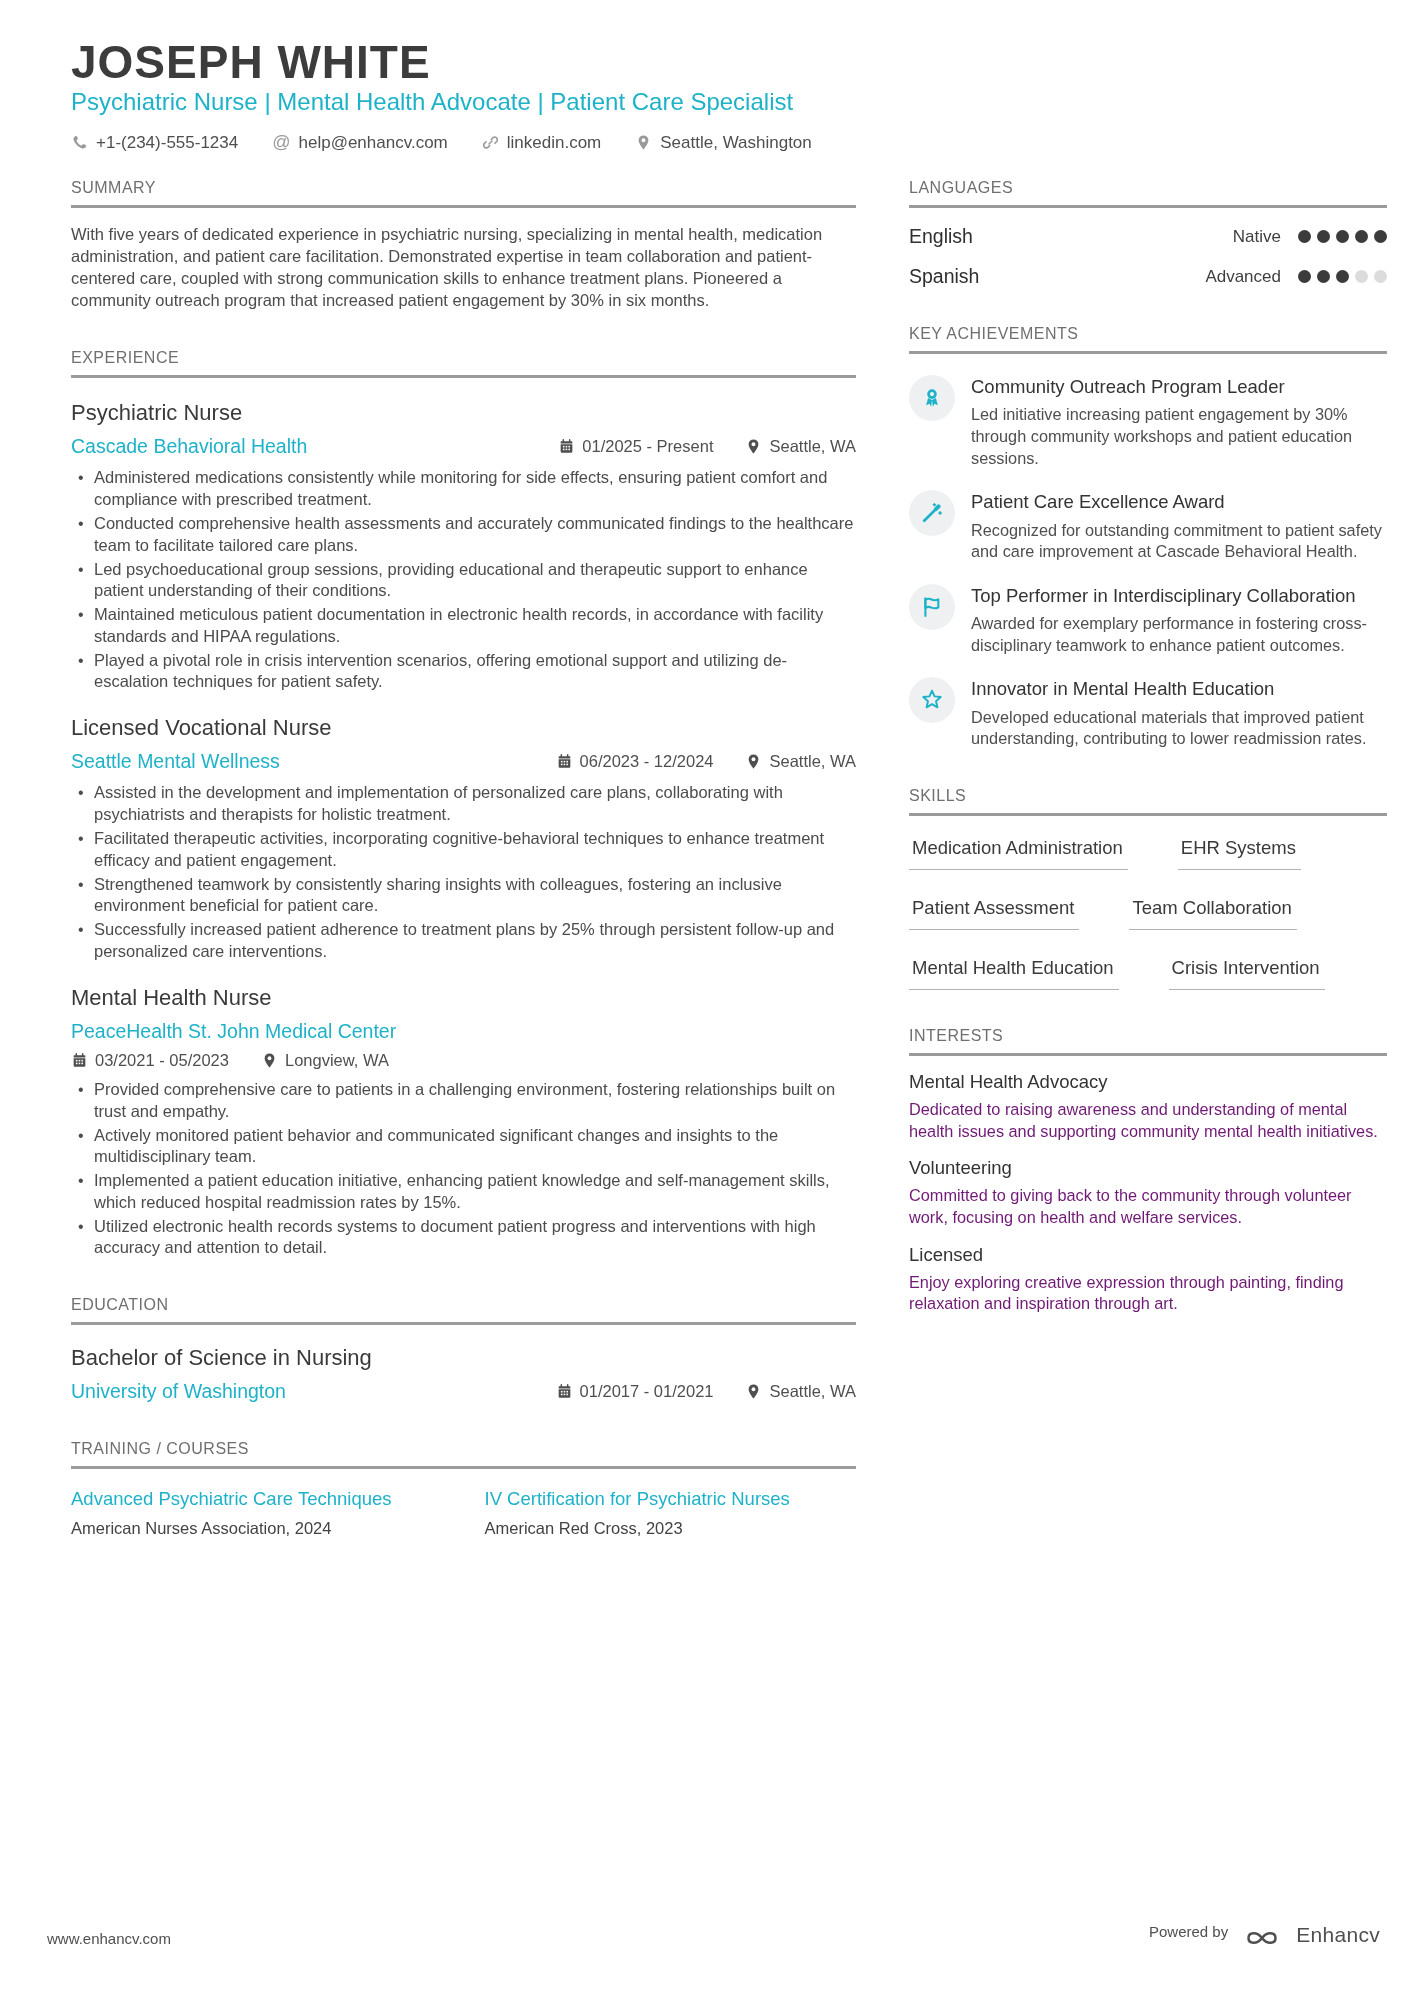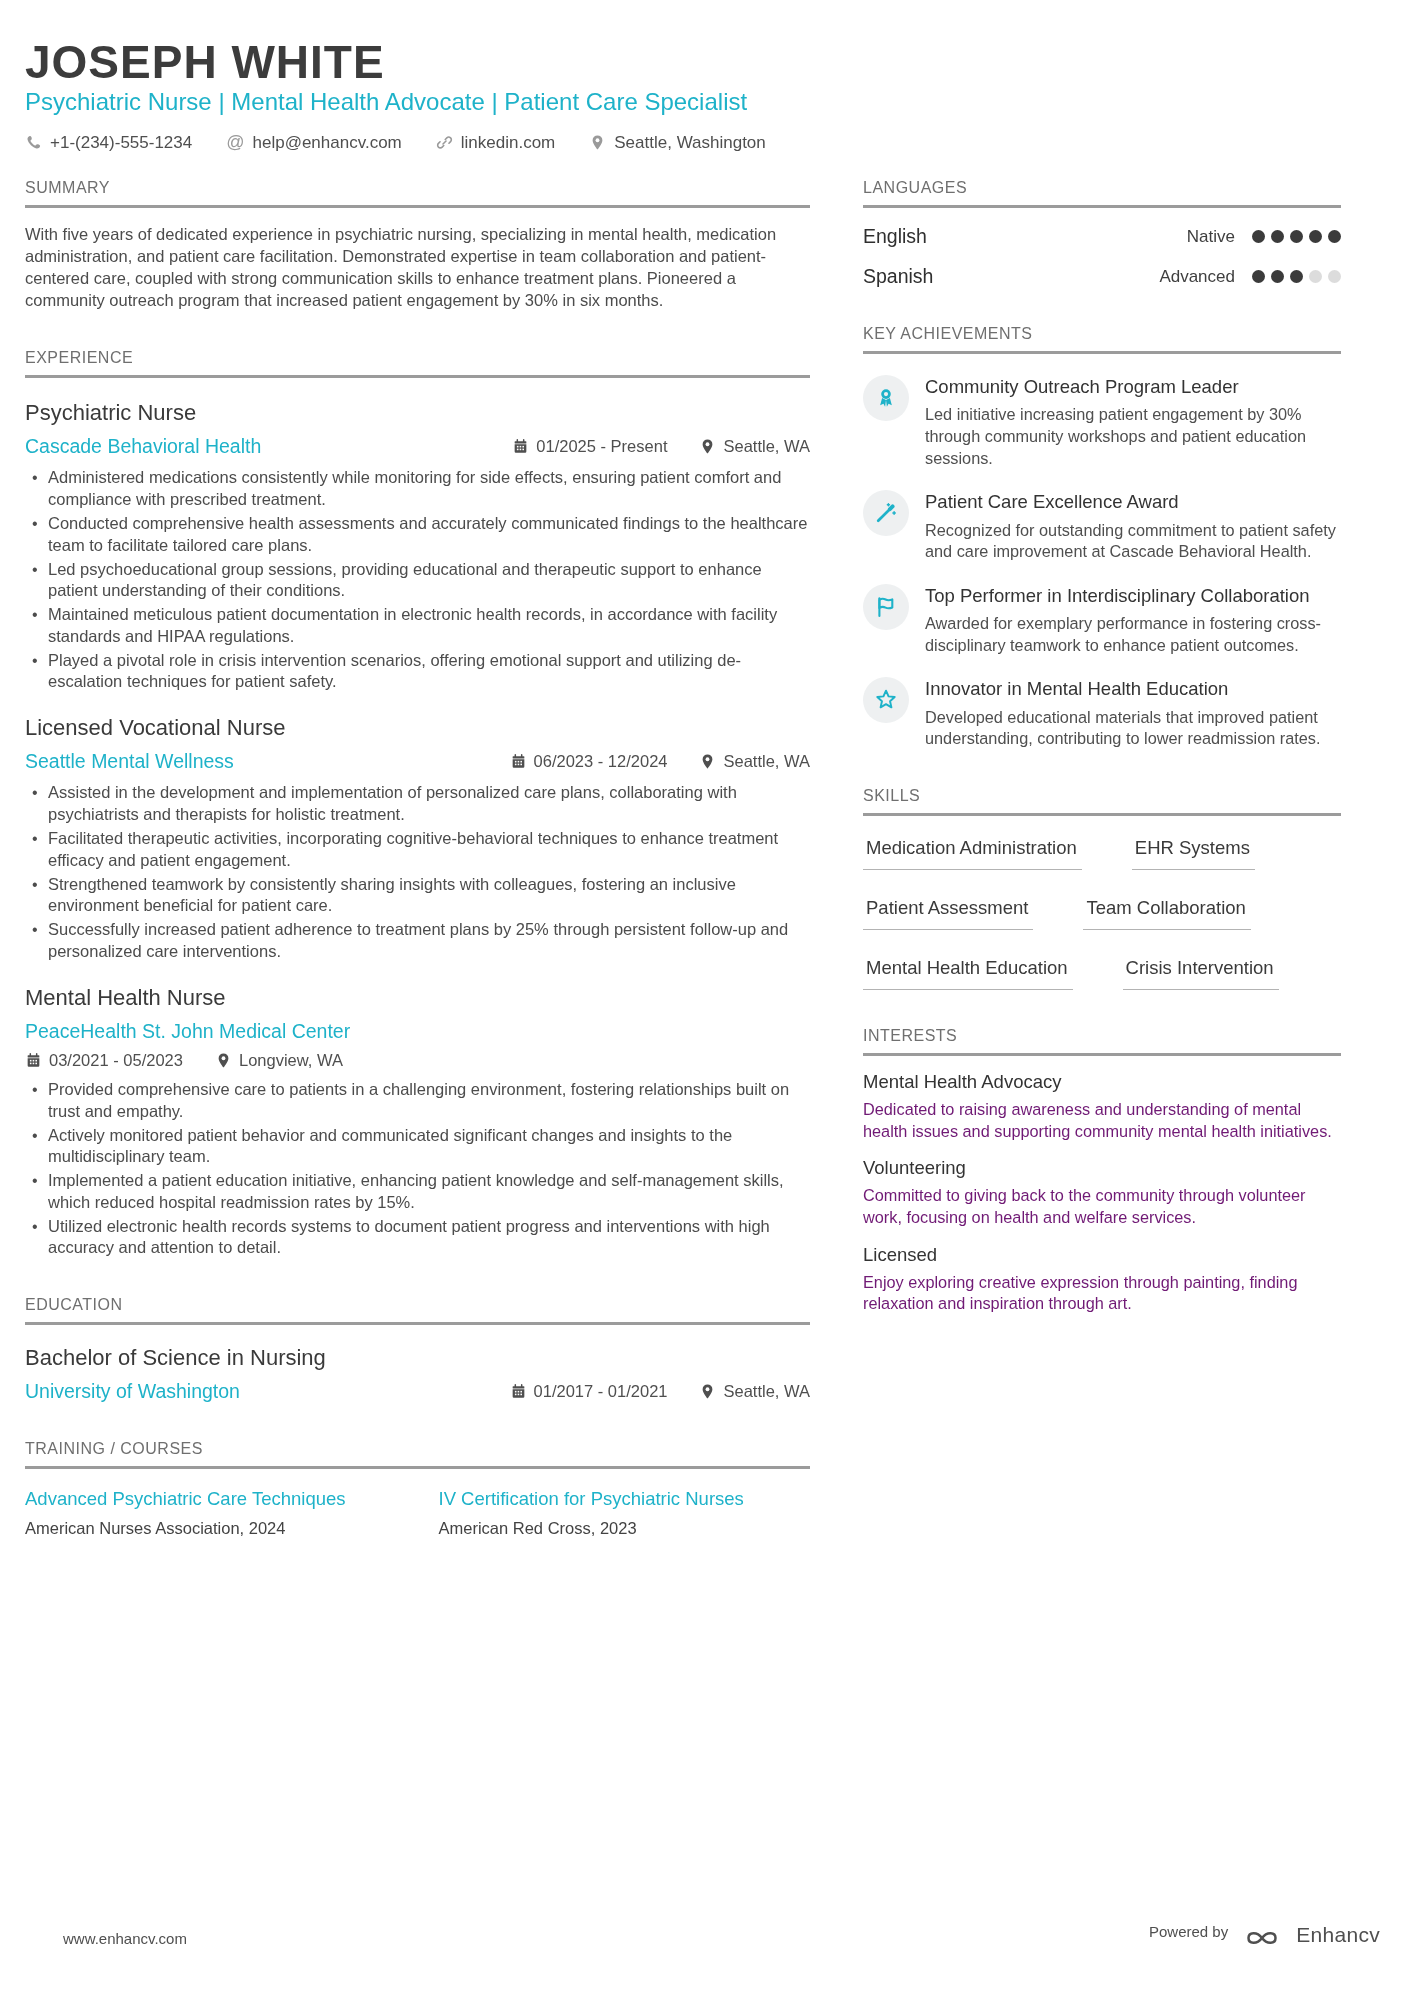--- a/index.html
+++ b/index.html
@@ -2,21 +2,21 @@
 <html><head>
 <meta charset="utf-8">
 <style>
   * { margin:0; padding:0; box-sizing:border-box; }
   html,body { background:#ffffff; }
   body {
     width:1410px; height:1995px; position:relative;
     font-family:"Liberation Sans", sans-serif;
     color:#4a4a4a; overflow:hidden;
   }
-  .page { padding:38px 47px 0 25px; }
+  .page { padding:38px 47px 0 71px; }
 
   
   .name {
     font-size:46px; font-weight:700; color:#3c3c3c;
     letter-spacing:1px; line-height:1.05;
   }
   .headline {
     font-size:24px; color:#1eb2c9; margin-top:2px; font-weight:400;
   }
   .contact-row { display:flex; align-items:center; margin-top:16px; gap:34px; }
@@ -86,21 +86,21 @@
     border-bottom:1px solid #b3b3b3;
   }
 
   
   .interest { margin-top:15px; }
   .interest-title { font-size:18.5px; color:#333333; font-weight:400; }
   .interest-desc { font-size:16.3px; color:#701a75; line-height:1.33; margin-top:6px; }
 
   
   .footer {
-    position:absolute; left:16px; right:0; bottom:42px; padding:0 30px 0 47px;
+    position:absolute; left:0; right:0; bottom:42px; padding:0 30px 0 47px;
     display:flex; align-items:center;
   }
   .footer-site { font-size:15px; color:#4f4f4f; }
   .powered { margin-left:auto; display:flex; align-items:flex-start; gap:12px; }
   .powered-by { font-size:15px; color:#4f4f4f; }
   .brand-logo { width:44px; height:30px; }
   .brand-name { font-size:21px; color:#4f4f4f; letter-spacing:0.3px; }
 </style>
 </head>
 <body>

